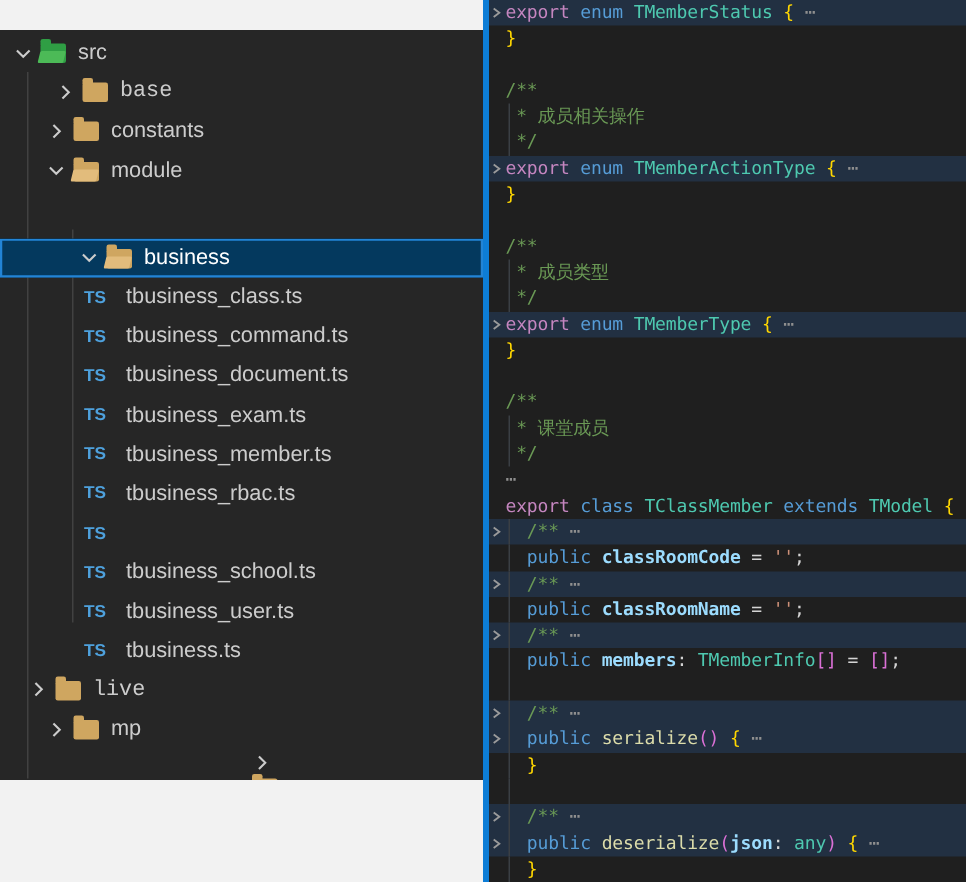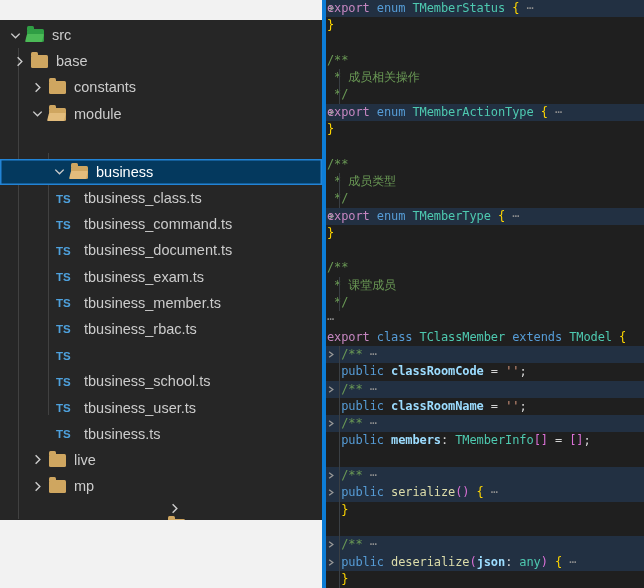--- a/index.html
+++ b/index.html
@@ -32,21 +32,21 @@
   .icon-ts{flex:0 0 20px;width:20px;font-size:11.5px;font-weight:700;
            color:var(--c-tsblue,#4ea1dd);letter-spacing:0;margin-top:1px;}
 
   
   .sash{position:absolute;left:322px;top:0;width:4px;height:588px;background:var(--c-sash,#0d7dd6);cursor:ew-resize;}
 
   
   .editor{position:absolute;left:326px;top:0;width:318px;height:588px;
           background:var(--c-editor,#1f1f1f);overflow:hidden;}
   .code-line{position:relative;height:17.3px;line-height:17.35px;white-space:pre;
-             padding-left:1px;box-sizing:border-box;
+             padding-left:11px;box-sizing:border-box;
              font-family:"DejaVu Sans Mono","Liberation Mono",monospace;
              font-size:12px;letter-spacing:-0.1px;color:#d4d4d4;}
   .code-line.hl{background:var(--c-fold,#223042);}
   .fold-caret{position:absolute;left:0px;top:3px;width:10px;height:11px;}
   .indent-guide{position:absolute;left:13px;top:0;bottom:0;width:1px;background:#3a3f44;}
 
   .tk-kp{color:var(--tk-kp,#C586C0);}
   .tk-kb{color:var(--tk-kb,#569CD6);}
   .tk-ty{color:var(--tk-ty,#4EC9B0);}
   .tk-b1{color:var(--tk-b1,#FFD700);}
@@ -69,21 +69,21 @@
       <div class="tree-rows">
           <div class="tree-row" style="padding-left: 8px;">
             <span class="twisty">
               <svg width="15" height="15" viewBox="0 0 16 16">
                 <path d="M3.5 6l4.5 4.5L12.5 6" fill="none" stroke="#cccccc" stroke-width="1.5"></path>
               </svg>
             </span>
             <span class="icon-folder src open"></span>
             <span class="tree-label">src</span>
           </div>
-          <div class="tree-row" style="padding-left: 12px;">
+          <div class="tree-row" style="padding-left: 36px; font-family: Liberation Mono, monospace;">
             <span class="twisty">
               <svg width="15" height="15" viewBox="0 0 16 16">
                 <path d="M6 3.5L10.5 8 6 12.5" fill="none" stroke="#cccccc" stroke-width="1.5"></path>
               </svg>
             </span>
             <span class="icon-folder"></span>
             <span class="tree-label">base</span>
           </div>
           <div class="tree-row" style="padding-left: 30px;">
             <span class="twisty">
@@ -144,21 +144,21 @@
             <span class="tree-label">tbusiness_school.ts</span>
           </div>
           <div class="tree-row" style="padding-left: 56px;">
             <span class="icon-ts">TS</span>
             <span class="tree-label">tbusiness_user.ts</span>
           </div>
           <div class="tree-row" style="padding-left: 56px;">
             <span class="icon-ts">TS</span>
             <span class="tree-label">tbusiness.ts</span>
           </div>
-          <div class="tree-row" style="padding-left: 30px;">
+          <div class="tree-row" style="padding-left: 18px; font-family: Liberation Mono, monospace;">
             <span class="twisty">
               <svg width="15" height="15" viewBox="0 0 16 16">
                 <path d="M6 3.5L10.5 8 6 12.5" fill="none" stroke="#cccccc" stroke-width="1.5"></path>
               </svg>
             </span>
             <span class="icon-folder"></span>
             <span class="tree-label">live</span>
           </div>
           <div class="tree-row" style="padding-left: 30px;">
             <span class="twisty">

